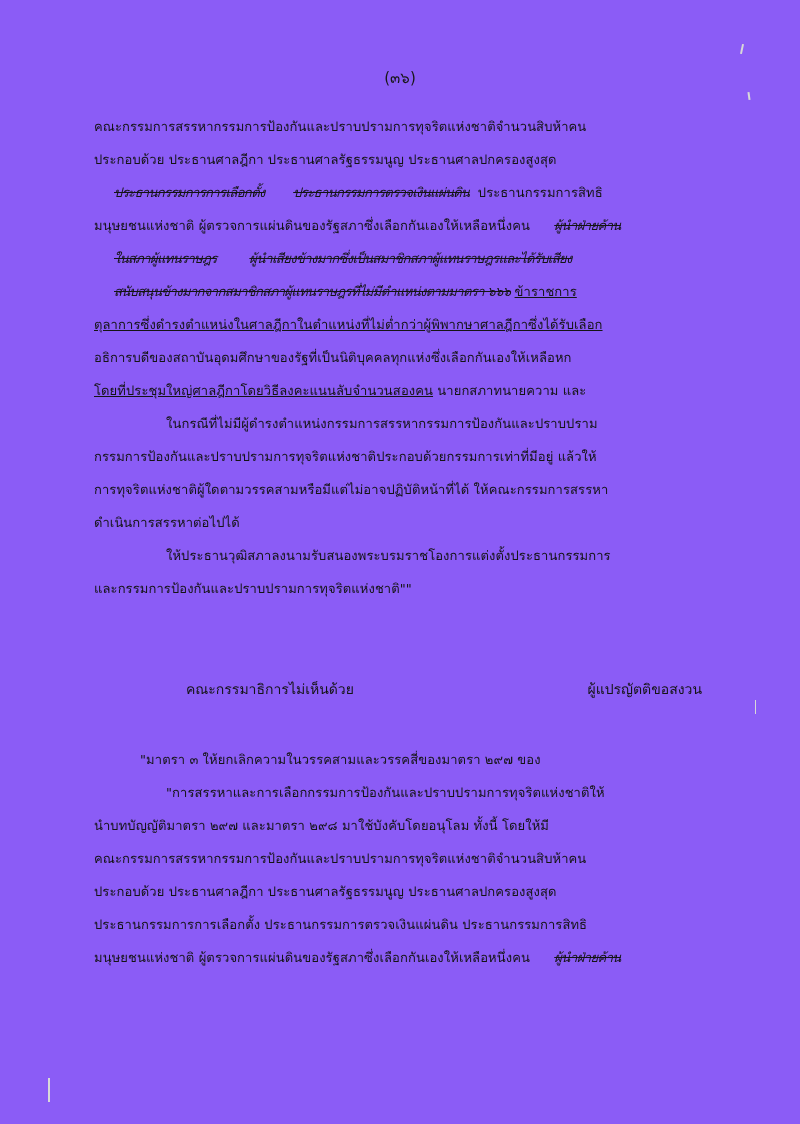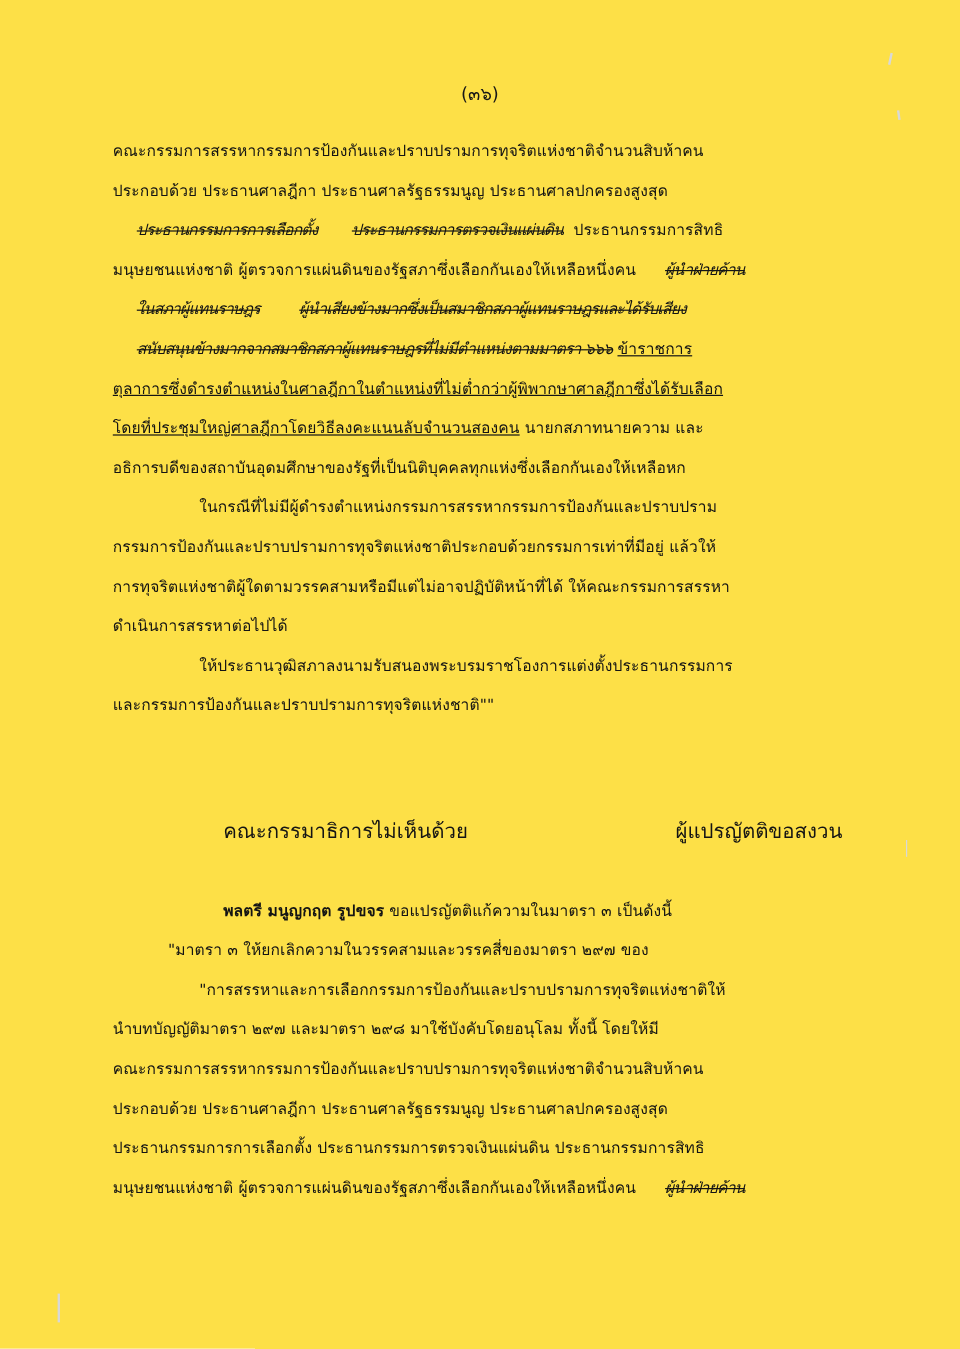--- a/index.html
+++ b/index.html
@@ -7,21 +7,21 @@
     padding: 0;
     background: #ffffff;
   }
   body {
     font-family: "DejaVu Sans", sans-serif;
   }
   .page {
     position: relative;
     width: 800px;
     height: 1124px;
-    background: #fde047;
+    background: #8b5cf6;
     overflow: hidden;
   }
   
   .scan-mark {
     position: absolute;
     background: #d8d8d8;
   }
   .scan-mark.m1 { left: 741px; top: 44px; width: 2px; height: 10px; transform: rotate(12deg); }
   .scan-mark.m2 { left: 748px; top: 92px; width: 2px; height: 8px; transform: rotate(-8deg); }
   .scan-mark.m3 { left: 48px; top: 1078px; width: 2px; height: 24px; }
@@ -61,21 +61,21 @@
   .tight {
     letter-spacing: -0.6px;
   }
   .sig-row {
     position: absolute;
     left: 94px;
     top: 678px;
     width: 612px;
     display: flex;
     justify-content: space-between;
-    font-size: 17px;
+    font-size: 14px;
     color: #141414;
   }
   .sig-left {
     margin-left: 92px;
   }
   .sig-right {
     margin-right: 4px;
   }
   .lower-area {
     position: absolute;
@@ -106,22 +106,22 @@
   <div class="body-area">
 
     <p>
       <span class="blk">คณะกรรมการสรรหากรรมการป้องกันและปราบปรามการทุจริตแห่งชาติจำนวนสิบห้าคน</span>
       <span class="blk">ประกอบด้วย ประธานศาลฎีกา ประธานศาลรัฐธรรมนูญ ประธานศาลปกครองสูงสุด</span>
       <span class="blk"><span class="strike tight">ประธานกรรมการการเลือกตั้ง</span>&nbsp; <span class="strike tight">ประธานกรรมการตรวจเงินแผ่นดิน</span>&nbsp; <span>ประธานกรรมการสิทธิ</span></span>
       <span class="blk"><span>มนุษยชนแห่งชาติ ผู้ตรวจการแผ่นดินของรัฐสภาซึ่งเลือกกันเองให้เหลือหนึ่งคน</span> <span class="strike tight">ผู้นำฝ่ายค้าน</span></span>
       <span class="blk"><span class="strike tight">ในสภาผู้แทนราษฎร</span>&nbsp;&nbsp; <span class="strike tight">ผู้นำเสียงข้างมากซึ่งเป็นสมาชิกสภาผู้แทนราษฎรและได้รับเสียง</span></span>
       <span class="blk"><span class="strike tight">สนับสนุนข้างมากจากสมาชิกสภาผู้แทนราษฎรที่ไม่มีตำแหน่งตามมาตรา ๖๖๖</span> <span class="ul">ข้าราชการ</span></span>
       <span class="blk"><span class="ul">ตุลาการซึ่งดำรงตำแหน่งในศาลฎีกาในตำแหน่งที่ไม่ต่ำกว่าผู้พิพากษาศาลฎีกาซึ่งได้รับเลือก</span></span>
+      <span class="blk">อธิการบดีของสถาบันอุดมศึกษาของรัฐที่เป็นนิติบุคคลทุกแห่งซึ่งเลือกกันเองให้เหลือหก</span>
       <span class="blk"><span class="ul">โดยที่ประชุมใหญ่ศาลฎีกาโดยวิธีลงคะแนนลับจำนวนสองคน</span> <span>นายกสภาทนายความ</span> <span>และ</span></span>
-      <span class="blk">อธิการบดีของสถาบันอุดมศึกษาของรัฐที่เป็นนิติบุคคลทุกแห่งซึ่งเลือกกันเองให้เหลือหก</span>
     </p>
 
     <p>
       <span class="blk" style="text-indent:72px">ในกรณีที่ไม่มีผู้ดำรงตำแหน่งกรรมการสรรหากรรมการป้องกันและปราบปราม</span>
       <span class="blk">กรรมการป้องกันและปราบปรามการทุจริตแห่งชาติประกอบด้วยกรรมการเท่าที่มีอยู่ แล้วให้</span>
       <span class="blk">การทุจริตแห่งชาติผู้ใดตามวรรคสามหรือมีแต่ไม่อาจปฏิบัติหน้าที่ได้ ให้คณะกรรมการสรรหา</span>
       <span class="blk">ดำเนินการสรรหาต่อไปได้</span>
     </p>
 
     <p>
@@ -131,24 +131,20 @@
 
   </div>
 
   <div class="sig-row">
     <span class="sig-left">คณะกรรมาธิการไม่เห็นด้วย</span>
     <span class="sig-right">ผู้แปรญัตติขอสงวน</span>
   </div>
 
   <div class="lower-area">
     <p>
-      <span class="nameline bold">พลตรี มนูญกฤต รูปขจร</span>
-      <span>ขอแปรญัตติแก้ความในมาตรา ๓ เป็นดังนี้</span>
-    </p>
-    <p>
       <span class="blk" style="text-indent:46px">"มาตรา ๓  ให้ยกเลิกความในวรรคสามและวรรคสี่ของมาตรา ๒๙๗ ของ</span>
     </p>
     <p>
       <span class="blk" style="text-indent:72px">"การสรรหาและการเลือกกรรมการป้องกันและปราบปรามการทุจริตแห่งชาติให้</span>
       <span class="blk">นำบทบัญญัติมาตรา ๒๙๗ และมาตรา ๒๙๘ มาใช้บังคับโดยอนุโลม ทั้งนี้ โดยให้มี</span>
       <span class="blk">คณะกรรมการสรรหากรรมการป้องกันและปราบปรามการทุจริตแห่งชาติจำนวนสิบห้าคน</span>
       <span class="blk">ประกอบด้วย ประธานศาลฎีกา ประธานศาลรัฐธรรมนูญ ประธานศาลปกครองสูงสุด</span>
       <span class="blk">ประธานกรรมการการเลือกตั้ง ประธานกรรมการตรวจเงินแผ่นดิน ประธานกรรมการสิทธิ</span>
       <span class="blk"><span>มนุษยชนแห่งชาติ ผู้ตรวจการแผ่นดินของรัฐสภาซึ่งเลือกกันเองให้เหลือหนึ่งคน</span> <span class="strike tight">ผู้นำฝ่ายค้าน</span></span>
     </p>

